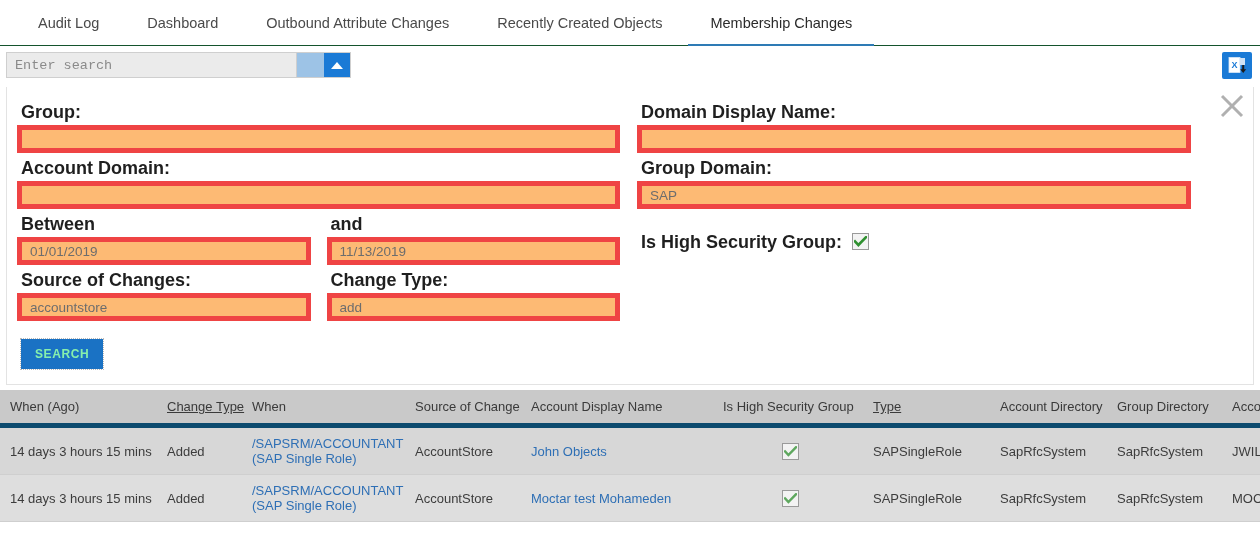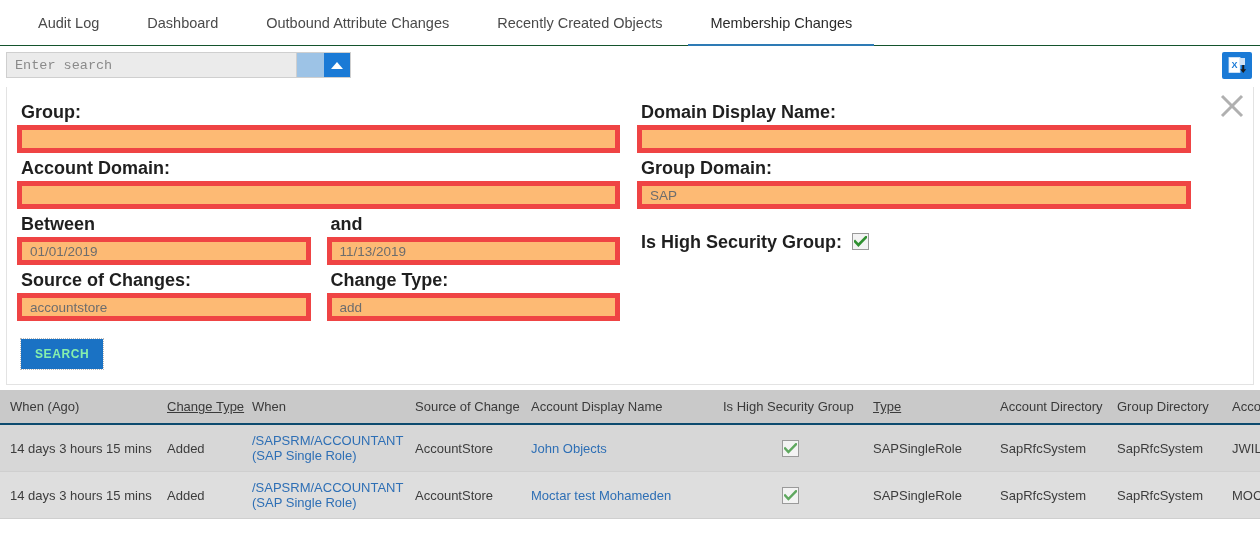--- a/index.html
+++ b/index.html
@@ -186,21 +186,21 @@
     width: 1420px;
     font-size: 13px;
   }
   table.results th {
     background: #c9c9c9;
     color: #3a3a3a;
     font-weight: normal;
     text-align: left;
     padding: 9px 6px 9px 10px;
     white-space: nowrap;
-    border-bottom: 2px solid #0c4a6e;
+    border-bottom: 5px solid #0c4a6e;
     cursor: pointer;
   }
   table.results td {
     padding: 8px 6px 8px 10px;
     color: #3c3c3c;
     vertical-align: middle;
     border-bottom: 1px solid #cfcfcf;
     white-space: nowrap;
   }
   tr.row-a td { background: #d7d7d7; }

